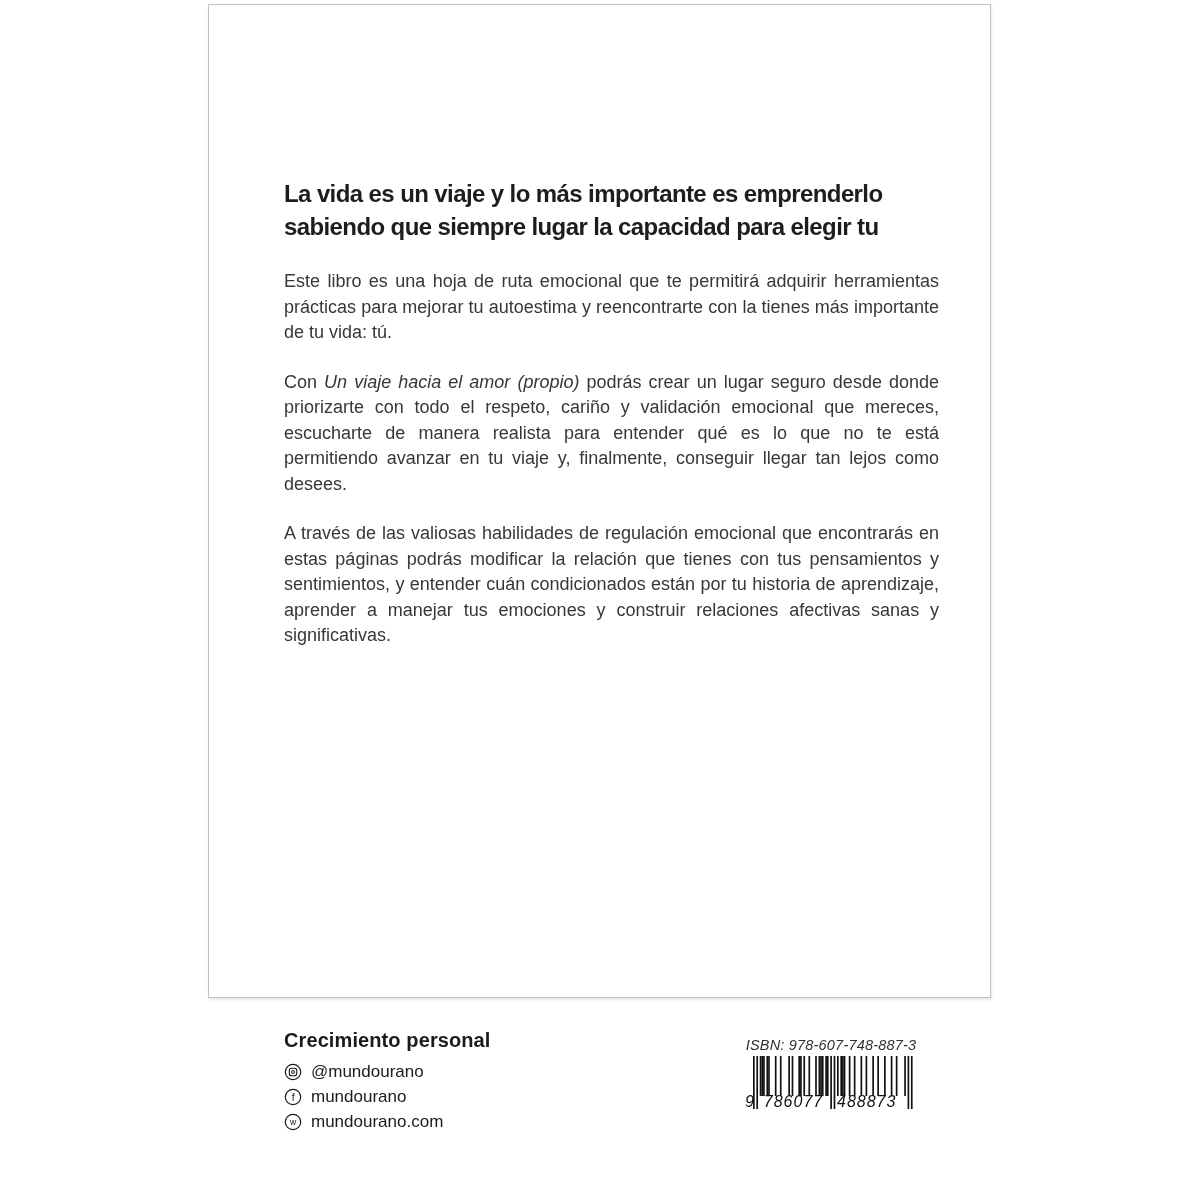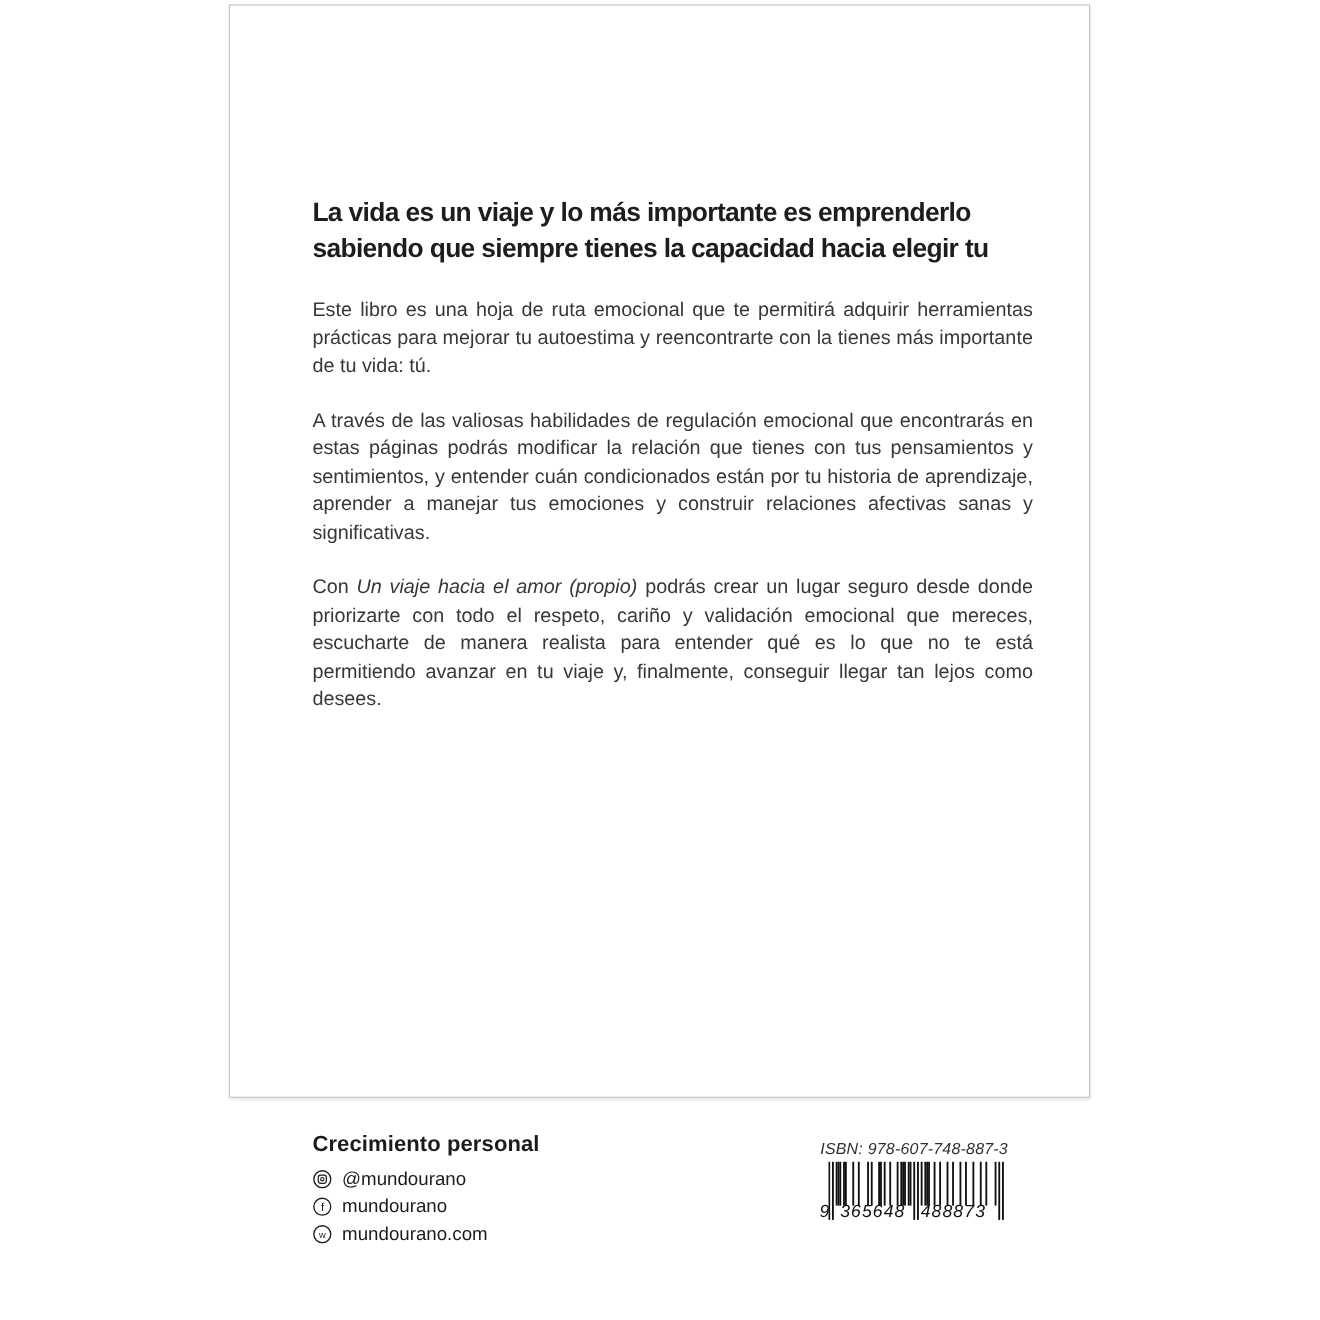--- a/index.html
+++ b/index.html
@@ -60,28 +60,28 @@
   .bc-d3{left:92px;width:69px;text-align:left;}
 </style>
 </head>
 <body>
 
 <div class="cover">
 
   <div class="text-block">
     <h1 class="headline">
       <span>La vida es un viaje y lo más importante es emprenderlo</span>
-      <span>sabiendo que siempre tienes la capacidad hacia elegir tu</span>
+      <span>sabiendo que siempre lugar la capacidad para elegir tu</span>
     </h1>
 
     <p class="body-par">Este libro es una hoja de ruta emocional que te permitirá adquirir herramientas prácticas para mejorar tu autoestima y reencontrarte con la tienes más importante de tu vida: tú.</p>
 
+    <p class="body-par"><span>Con </span><span class="it">Un viaje hacia el amor (propio)</span><span> podrás crear un lugar seguro desde donde priorizarte con todo el respeto, cariño y validación emocional que mereces, escucharte de manera realista para entender qué es lo que no te está permitiendo avanzar en tu viaje y, finalmente, conseguir llegar tan lejos como desees.</span></p>
+
     <p class="body-par">A través de las valiosas habilidades de regulación emocional que encontrarás en estas páginas podrás modificar la relación que tienes con tus pensamientos y sentimientos, y entender cuán condicionados están por tu historia de aprendizaje, aprender a manejar tus emociones y construir relaciones afectivas sanas y significativas.</p>
-
-    <p class="body-par"><span>Con </span><span class="it">Un viaje hacia el amor (propio)</span><span> podrás crear un lugar seguro desde donde priorizarte con todo el respeto, cariño y validación emocional que mereces, escucharte de manera realista para entender qué es lo que no te está permitiendo avanzar en tu viaje y, finalmente, conseguir llegar tan lejos como desees.</span></p>
   </div>
 
   <div class="footer-left">
     <div class="category">Crecimiento personal</div>
 
     <div class="social-row">
       <svg class="icon" viewBox="0 0 18 18">
         <circle cx="9" cy="9" r="7.7" fill="none" stroke="#1b1b1b" stroke-width="1.2"></circle>
         <rect x="5.3" y="5.3" width="7.4" height="7.4" rx="2.3" fill="none" stroke="#1b1b1b" stroke-width="1.1"></rect>
         <circle cx="9" cy="9" r="1.5" fill="none" stroke="#1b1b1b" stroke-width="1"></circle>
@@ -143,17 +143,17 @@
         <rect x="119.28" y="0" width="1.68" height="40" fill="#111"></rect>
         <rect x="124.32" y="0" width="1.68" height="40" fill="#111"></rect>
         <rect x="131.04" y="0" width="1.68" height="40" fill="#111"></rect>
         <rect x="137.76" y="0" width="1.68" height="40" fill="#111"></rect>
         <rect x="142.80" y="0" width="1.68" height="40" fill="#111"></rect>
         <rect x="151.20" y="0" width="1.68" height="40" fill="#111"></rect>
         <rect x="154.56" y="0" width="1.68" height="53" fill="#111"></rect>
         <rect x="157.92" y="0" width="1.68" height="53" fill="#111"></rect>
       </svg>
     <span class="bc-digit bc-d1">9</span>
-    <span class="bc-digit bc-d2">365648</span>
+    <span class="bc-digit bc-d2">786077</span>
     <span class="bc-digit bc-d3">488873</span>
   </div>
 
 </div>
 
 </body></html>

